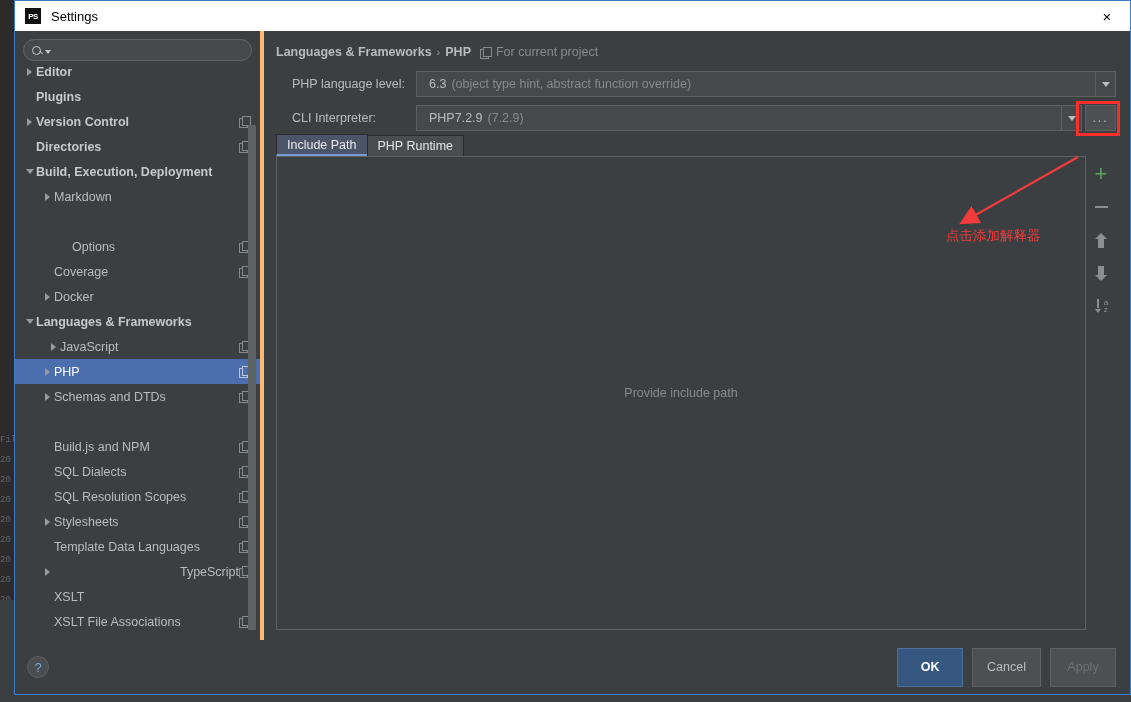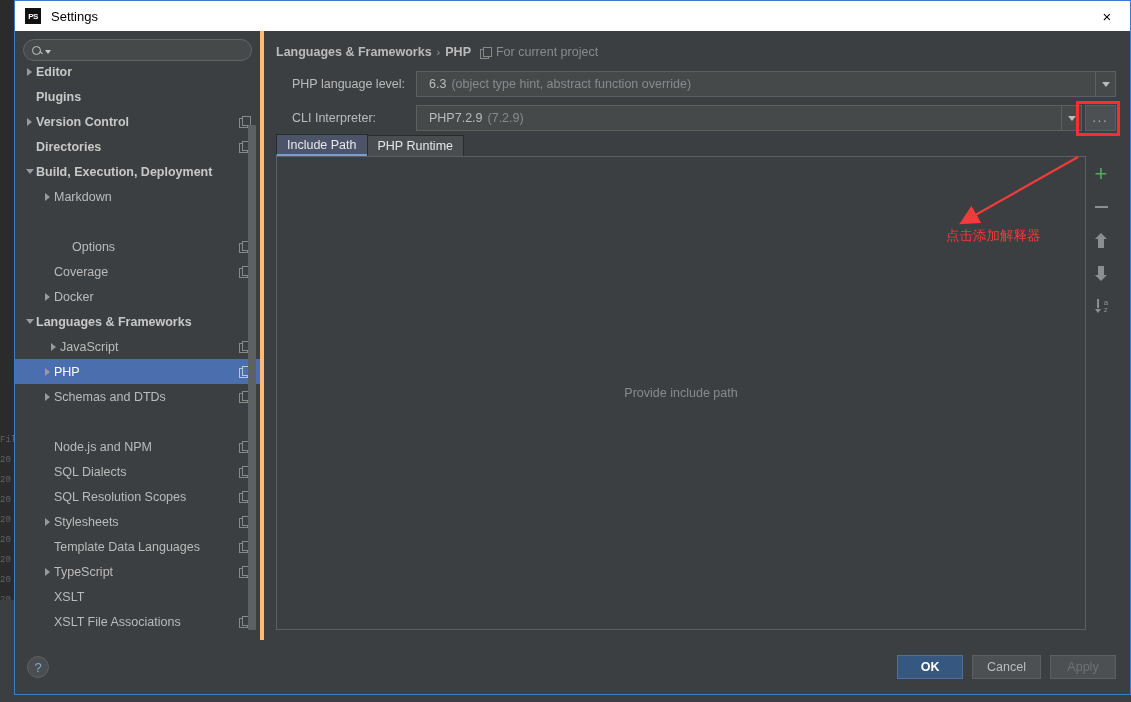--- a/index.html
+++ b/index.html
@@ -192,21 +192,21 @@
     height:54px; flex:0 0 54px; display:flex; align-items:center;
     padding:0 14px 0 12px; background:#3c3f41;
   }
   .help-btn {
     width:22px;height:22px;border-radius:50%;background:#4a4e50;border:1px solid #5e6060;
     color:#7fa8d4; display:flex;align-items:center;justify-content:center;font-size:13px;
     cursor:pointer;
   }
   .spacer { flex:1; }
   .btn {
-    height:24px; min-width:66px; padding:0 14px; margin-left:9px;
+    height:39px; min-width:66px; padding:0 14px; margin-left:9px;
     display:flex; align-items:center; justify-content:center;
     font-size:12.5px; border:1px solid #5e6060; background:#4c5052; color:#bbbbbb;
     cursor:pointer;
   }
   .btn.primary { background:#365880; border-color:#4c7099; color:#ffffff; font-weight:bold; }
   .btn.disabled { color:#6e7274; cursor:default; }
 </style>
 </head>
 <body>
 
@@ -294,21 +294,21 @@
               <span class="lbl">PHP</span>
               <span class="modicon"></span>
             </div>
             <div class="row" style="position: absolute; left: 0px; right: 0px; top: 317px; padding-left: 26px;">
               <span class="arrow right"></span>
               <span class="lbl">Schemas and DTDs</span>
               <span class="modicon"></span>
             </div>
             <div class="row" style="position: absolute; left: 0px; right: 0px; top: 367px; padding-left: 26px;">
               <span class="arrow"></span>
-              <span class="lbl">Node.js and NPM</span>
+              <span class="lbl">Build.js and NPM</span>
               <span class="modicon"></span>
             </div>
             <div class="row" style="position: absolute; left: 0px; right: 0px; top: 392px; padding-left: 26px;">
               <span class="arrow"></span>
               <span class="lbl">SQL Dialects</span>
               <span class="modicon"></span>
             </div>
             <div class="row" style="position: absolute; left: 0px; right: 0px; top: 417px; padding-left: 26px;">
               <span class="arrow"></span>
               <span class="lbl">SQL Resolution Scopes</span>
@@ -317,21 +317,21 @@
             <div class="row" style="position: absolute; left: 0px; right: 0px; top: 442px; padding-left: 26px;">
               <span class="arrow right"></span>
               <span class="lbl">Stylesheets</span>
               <span class="modicon"></span>
             </div>
             <div class="row" style="position: absolute; left: 0px; right: 0px; top: 467px; padding-left: 26px;">
               <span class="arrow"></span>
               <span class="lbl">Template Data Languages</span>
               <span class="modicon"></span>
             </div>
-            <div class="row" style="position: absolute; left: 0px; right: 0px; top: 492px; padding-left: 26px;">
+            <div class="row" style="position: absolute; left: 0px; right: 0px; top: 492px; padding-left: 26px; text-align: right;">
               <span class="arrow right"></span>
               <span class="lbl">TypeScript</span>
               <span class="modicon"></span>
             </div>
             <div class="row" style="position: absolute; left: 0px; right: 0px; top: 517px; padding-left: 26px;">
               <span class="arrow"></span>
               <span class="lbl">XSLT</span>
             </div>
             <div class="row" style="position: absolute; left: 0px; right: 0px; top: 542px; padding-left: 26px;">
               <span class="arrow"></span>

